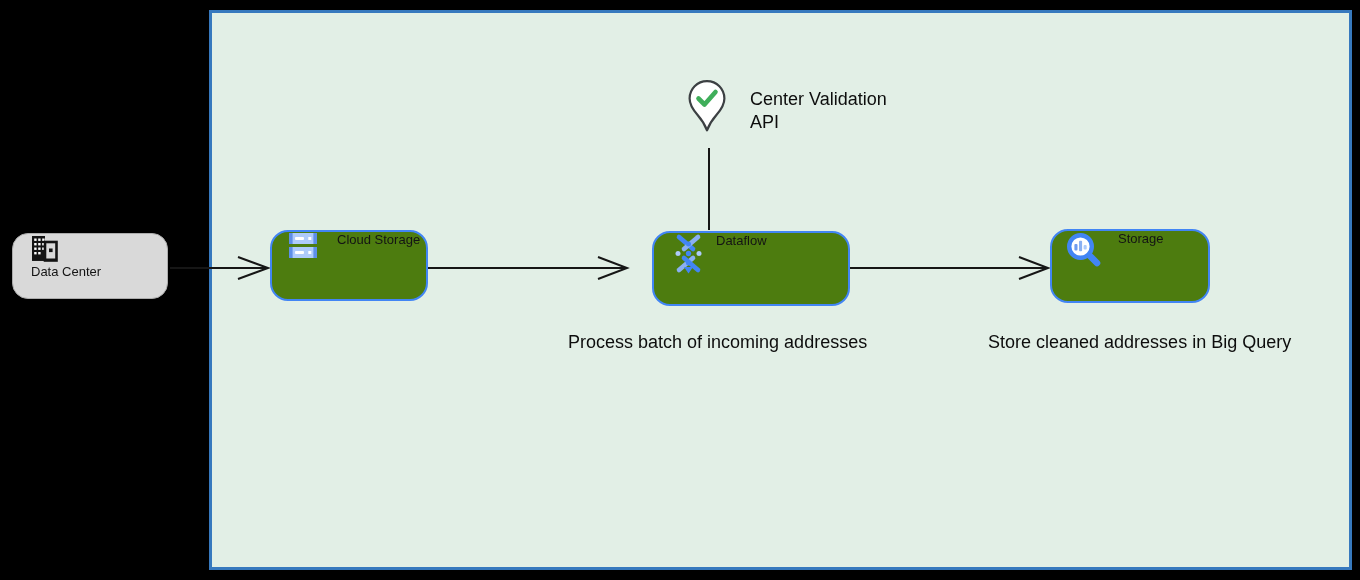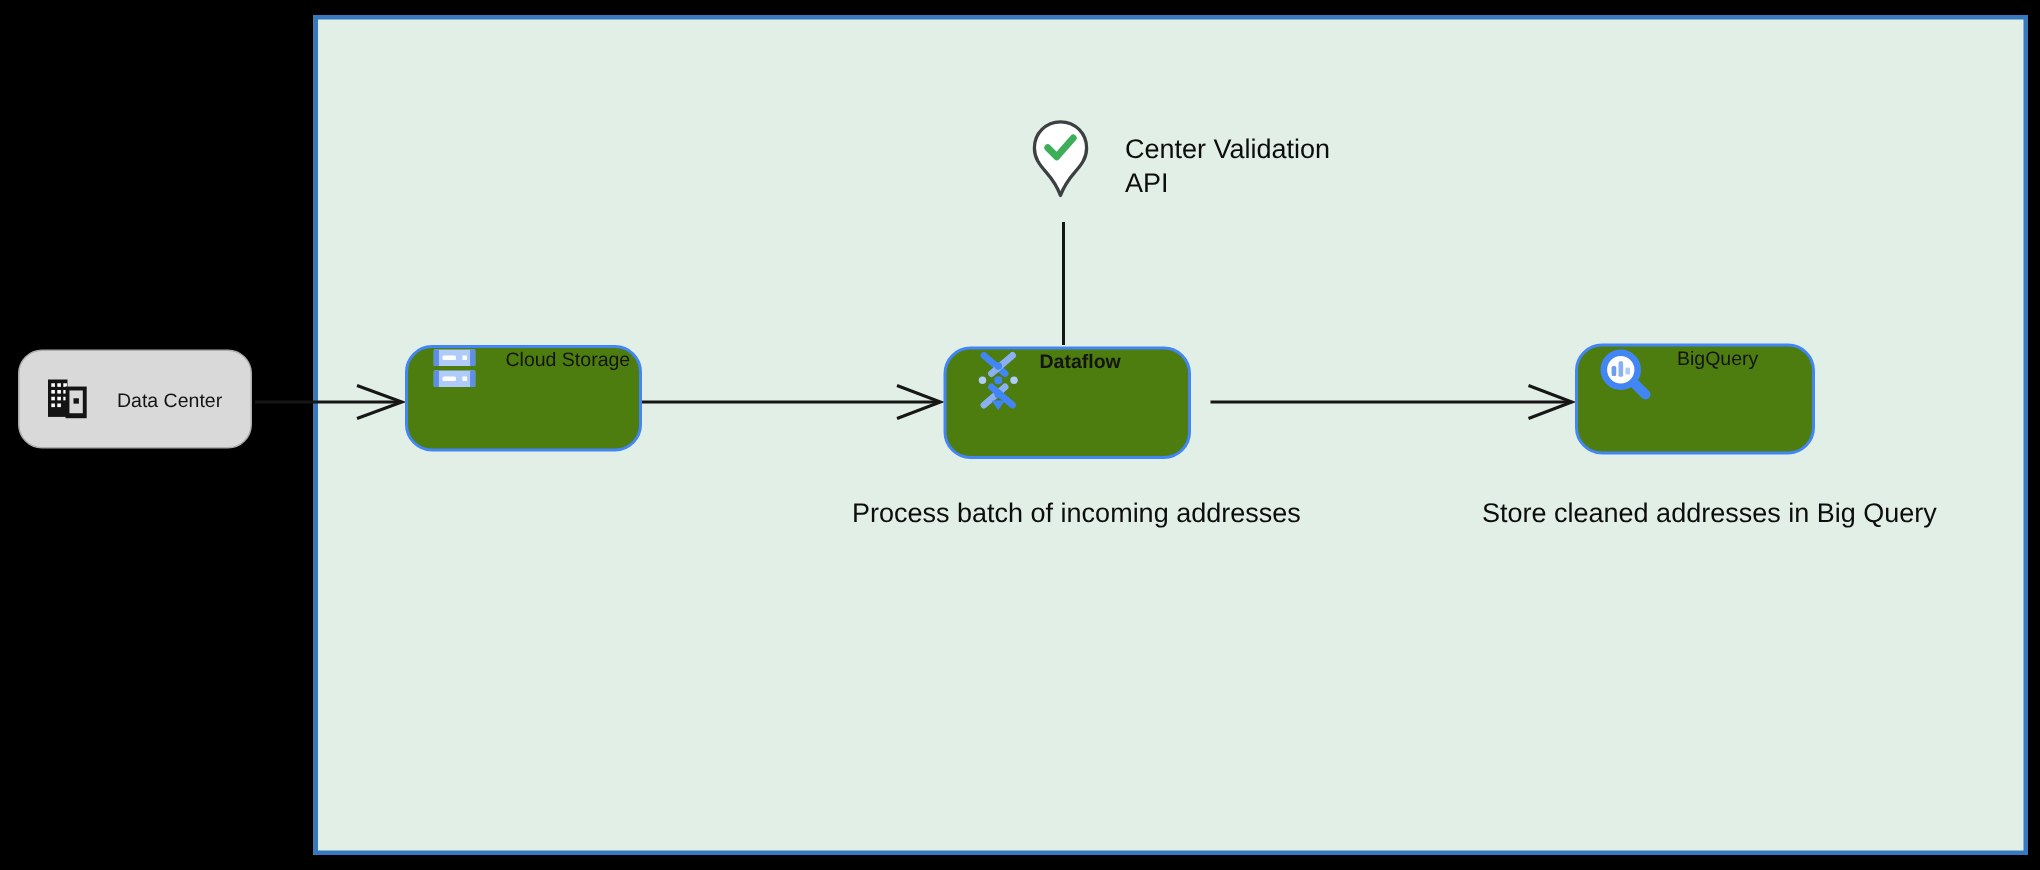--- a/index.html
+++ b/index.html
@@ -11,26 +11,26 @@
     position:absolute;left:209px;top:10px;width:1143px;height:560px;
     box-sizing:border-box;background:#E2EFE6;border:3px solid #3779BE;
   }
   .node{
     position:absolute;box-sizing:border-box;display:flex;align-items:flex-start;
     border-radius:18px;background:#4d7c0f;border:2.5px solid #4285F4;
   }
   .node .label{font-size:13px;color:#141414;white-space:nowrap;}
   .external-node{
     position:absolute;left:12px;top:233px;width:156px;height:66px;
-    box-sizing:border-box;display:flex;align-items:center;
-    border-radius:16px;background:#D9D9D9;border:1px solid #ACACAC;
+    box-sizing:border-box;display:flex;
+    border-radius:16px;background:#D9D9D9;border:1px solid #ACACAC;flex-direction:column;
   }
   .external-node .label{font-size:13px;color:#141414;}
   .node-cloud-storage{left:270px;top:230px;width:158px;height:71px;}
-  .node-dataflow{left:629px;top:231px;width:165px;height:75px;font-weight:bold;}
+  .node-dataflow{left:652px;top:231px;width:198px;height:75px;}
   .node-bigquery{left:1050px;top:229px;width:160px;height:74px;}
   .icon{flex:0 0 auto;display:block;}
   .caption{
     position:absolute;font-size:18px;line-height:24px;color:#0d0d0d;
     white-space:pre-line;
   }
   .caption-1{left:270px;top:331px;width:230px;}
   .caption-2{left:568px;top:330px;white-space:nowrap;}
   .caption-3{left:988px;top:330px;white-space:nowrap;}
   .annotation-label{
@@ -131,21 +131,21 @@
   <div class="node node-bigquery">
     <svg class="icon" width="37" height="37" viewBox="0 0 37 37" style="margin-left:13px">
       <circle cx="15.5" cy="15.5" r="11.3" fill="#ffffff" stroke="#4285F4" stroke-width="4.4"></circle>
       <path d="M24.5 24.5 L32 32" stroke="#4285F4" stroke-width="6.6" stroke-linecap="round"></path>
       <g>
         <rect x="9.4" y="13" width="3.1" height="6.6" rx="1" fill="#6F9CEF"></rect>
         <rect x="14" y="9.8" width="3.1" height="10.4" rx="1" fill="#8AB0F2"></rect>
         <rect x="18.6" y="14" width="3.1" height="4.6" rx="1" fill="#AECBFA"></rect>
       </g>
     </svg>
-    <span class="label" style="margin-left:16px">BigQuery</span>
+    <span class="label" style="margin-left:16px">Storage</span>
   </div>
 
   <svg class="pin" width="38" height="56" viewBox="0 0 38 56">
     <path d="M19 1.2 C9.2 1.2 1.6 9 1.6 18.6 C1.6 25.4 5 29.8 9.4 34.8 C12.8 38.7 16.4 43.4 19 50.3 C21.6 43.4 25.2 38.7 28.6 34.8 C33 29.8 36.4 25.4 36.4 18.6 C36.4 9 28.8 1.2 19 1.2 Z" fill="#ffffff" stroke="#3C4043" stroke-width="2.2" stroke-linejoin="round"></path>
     <path d="M10.5 18.5 L16.5 24.5 L27.5 12" fill="none" stroke="#3FAE5A" stroke-width="4.6" stroke-linecap="round" stroke-linejoin="round"></path>
   </svg>
   <div class="annotation-label">Center Validation
 API</div>
 
   <div class="caption caption-2">Process batch of incoming addresses</div>

